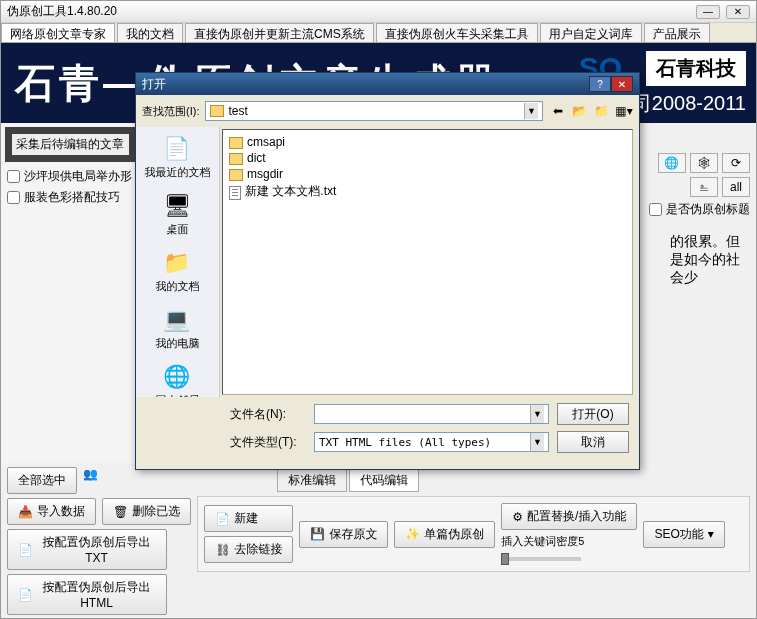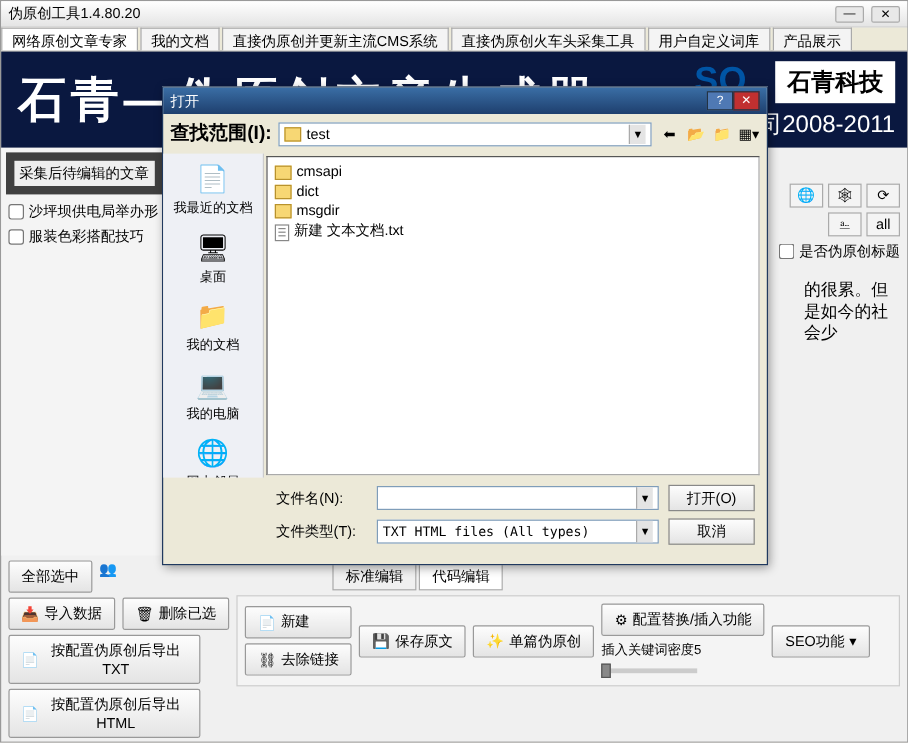--- a/index.html
+++ b/index.html
@@ -40,21 +40,21 @@
 .itab.active { background: #f0f0f0; }
 
 
 .dlg { position: absolute; left: 135px; top: 72px; width: 505px; background: #ece9d8; border: 1px solid #20395f; box-shadow: 2px 2px 8px rgba(0,0,0,.4); z-index: 50; }
 .dlg-title { background: linear-gradient(#3a6ea5,#1e3f6e); color: #fff; height: 22px; display: flex; align-items: center; padding: 0 6px; justify-content: space-between; }
 .dlg-ctrls { display: flex; gap: 0; }
 .dlg-cbtn { width: 22px; height: 16px; background: #4f79b4; border: 1px solid #234; display: flex; align-items: center; justify-content: center; font-size: 10px; color: #fff; cursor: pointer; }
 .dlg-cbtn.close { background: #c13030; }
 .dlg-body { display: flex; flex-direction: column; }
 .dlg-look { display: flex; align-items: center; gap: 6px; padding: 6px; }
-.dlg-look label { font-size: 16px; font-weight: bold; }
+.dlg-look label { font-size: 11px; }
 .path-dd { flex: 1; height: 20px; border: 1px solid #7f9db9; background: #fff; display: flex; align-items: center; padding: 0 4px; gap: 4px; }
 .folder-ico { width: 14px; height: 12px; background: #f7d774; border: 1px solid #b8922d; }
 .dd-arrow { margin-left: auto; width: 14px; height: 16px; background: #e4e4e4; border-left: 1px solid #aaa; display: flex; align-items: center; justify-content: center; font-size: 9px; }
 .nav-icons { display: flex; gap: 4px; }
 .nav-ico { width: 18px; height: 18px; border: 1px solid transparent; display: flex; align-items: center; justify-content: center; cursor: pointer; }
 
 .dlg-main { display: flex; height: 270px; }
 .places { width: 84px; background: #eef0f5; border-right: 1px solid #ccc; display: flex; flex-direction: column; align-items: center; padding-top: 4px; gap: 4px; overflow: hidden; }
 .place { display: flex; flex-direction: column; align-items: center; gap: 2px; padding: 4px 2px; font-size: 11px; text-align: center; cursor: pointer; width: 100%; }
 .place .pico { width: 32px; height: 28px; display: flex; align-items: center; justify-content: center; font-size: 22px; }

